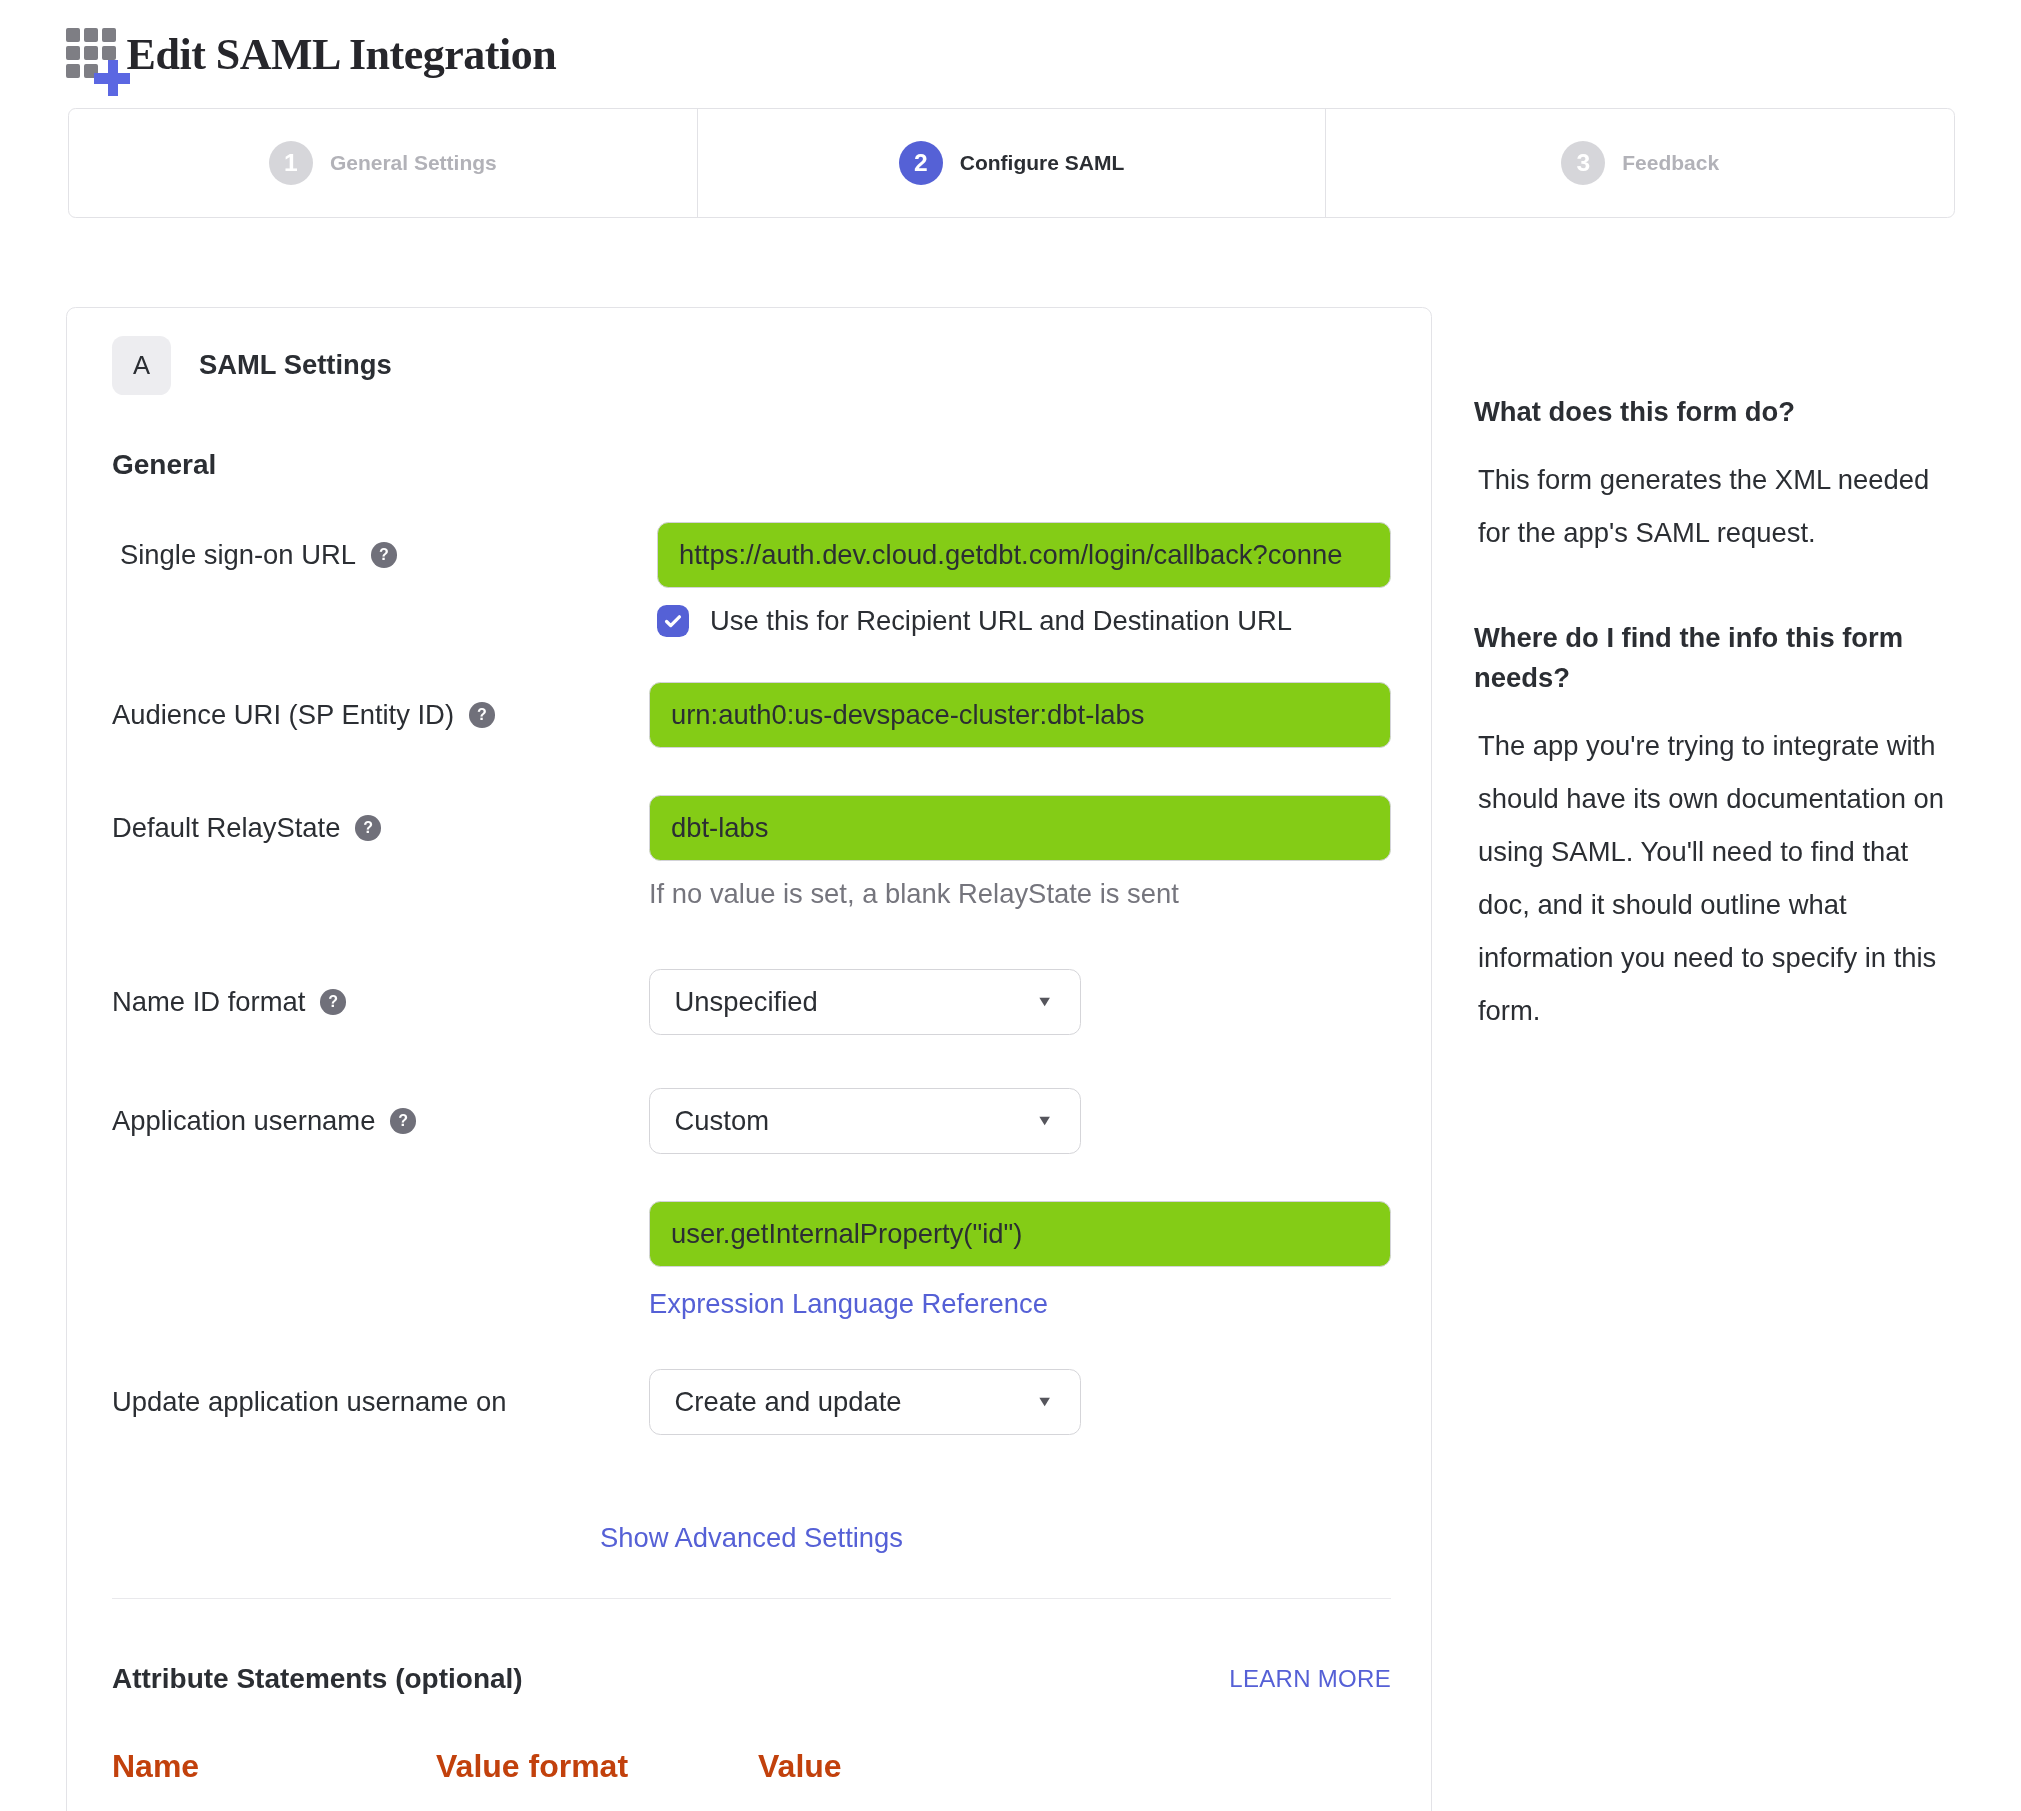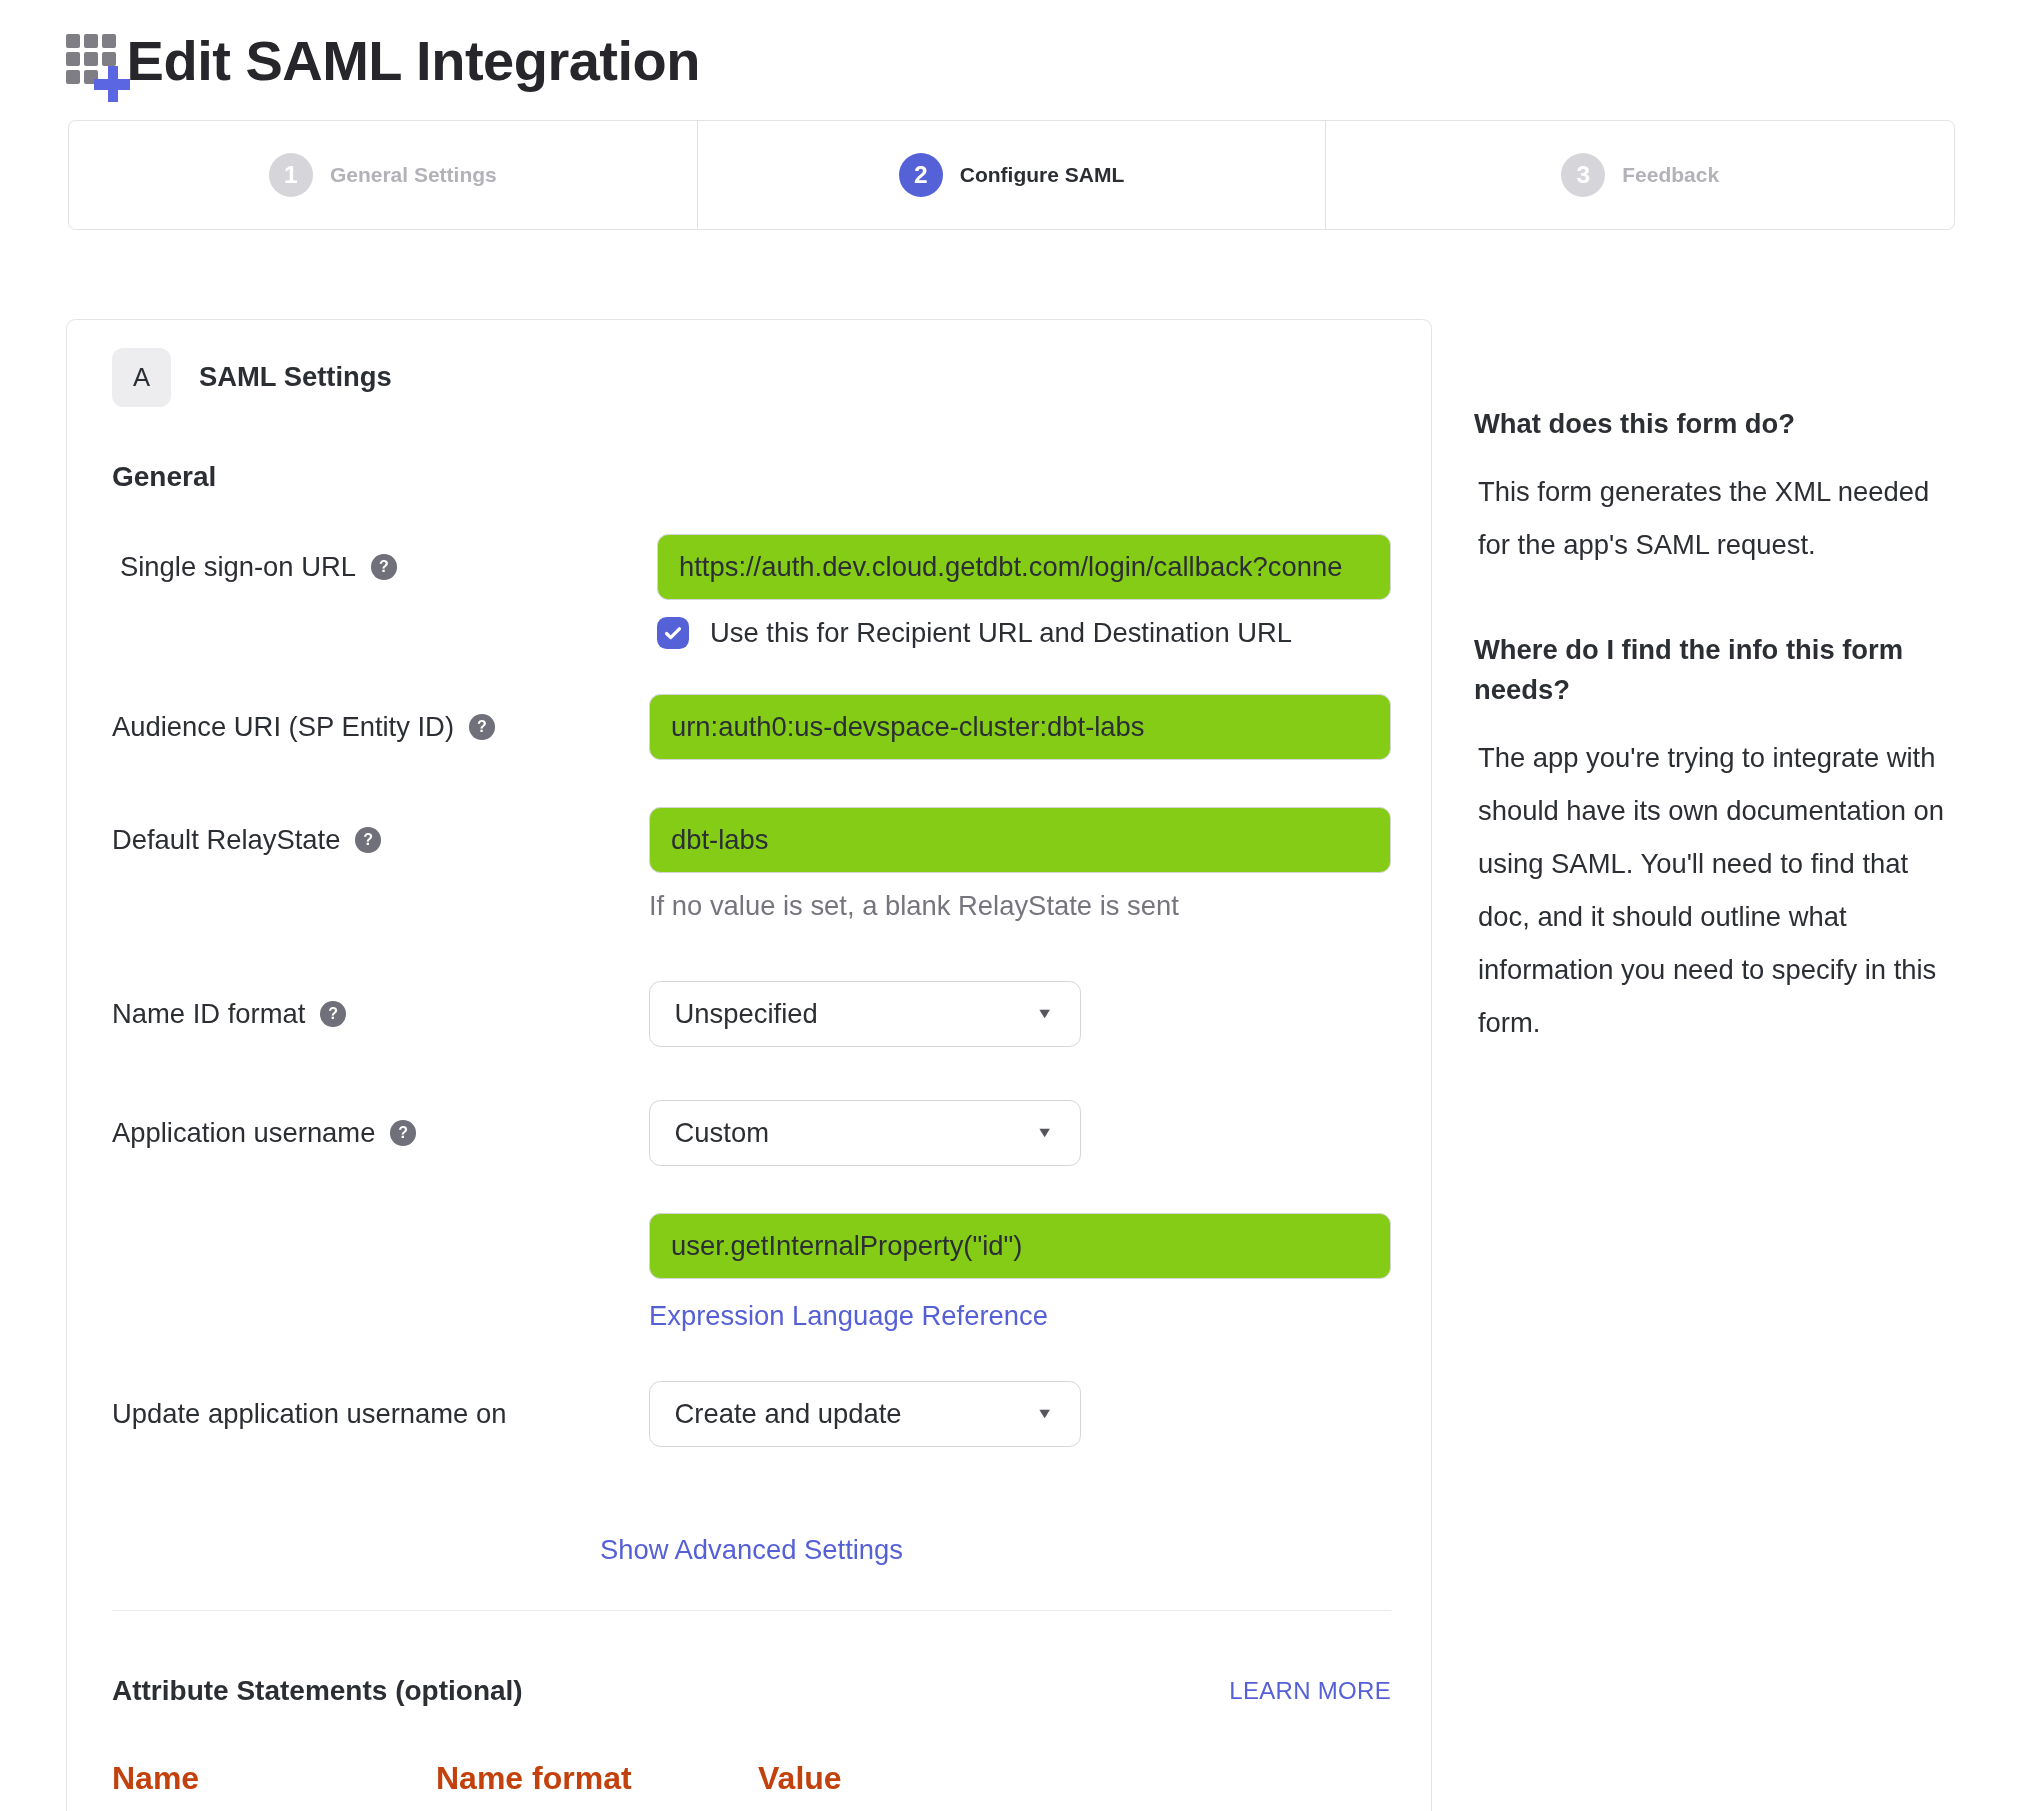--- a/index.html
+++ b/index.html
@@ -14,21 +14,21 @@
 
   
   .app-header { display: flex; align-items: center; padding: 28px 0 0 66px; }
   .grid-icon { position: relative; width: 53px; height: 53px; margin-right: 7.6px; flex: none; }
   .grid-icon .cells { display: grid; grid-template-columns: repeat(3, 14px); grid-auto-rows: 14px; gap: 3.8px; }
   .grid-icon .cell { background: #7e7e84; border-radius: 1.9px; }
   .grid-icon .cell.empty { background: transparent; }
   .plus-glyph { position: absolute; right: -11.4px; bottom: -15px; width: 36px; height: 36px; }
   .plus-glyph::before { content: ""; position: absolute; left: 13.2px; top: 0; width: 10.4px; height: 36px; background: #5b67e2; }
   .plus-glyph::after  { content: ""; position: absolute; left: 0; top: 13.2px; width: 36px; height: 10.4px; background: #5b67e2; }
-  h1.page-title { margin: 0; font-size: 56px; font-weight: 700; color: #26262b; letter-spacing: -0.5px; }
+  h1.page-title { margin: 0; font-size: 44px; font-weight: 700; color: #26262b; letter-spacing: -0.5px; font-family: Liberation Serif, serif; }
 
   
   .stepper { margin: 26.5px 66px 0 68px; height: 110px; border: 1.9px solid #e2e2e6; border-radius: 7.6px; display: flex; background: #fff; }
   .step { flex: 1; display: flex; align-items: center; justify-content: center; gap: 17px; cursor: default; }
   .step + .step { border-left: 1.9px solid #e2e2e6; }
   .step-circle { width: 44px; height: 44px; border-radius: 50%; background: #d6d6da; color: #fff;
     font-size: 24.6px; font-weight: 700; display: flex; align-items: center; justify-content: center; flex: none; }
   .step.active .step-circle { background: #5561d6; }
   .step-label { font-size: 21px; font-weight: 700; color: #b2b2b8; }
   .step.active .step-label { color: #2b2e33; }
@@ -237,21 +237,21 @@
 
       <div class="divider"></div>
 
       <div class="attr-head">
         <div class="attr-title">Attribute Statements (optional)</div>
         <a class="learn-more">LEARN MORE</a>
       </div>
 
       <div class="attr-cols">
         <div class="c1">Name</div>
-        <div class="c2">Name format</div>
+        <div class="c2">Value format</div>
         <div class="c3">Value</div>
       </div>
 
     </div>
 
     <div class="help-col">
       <p class="help-q">What does this form do?</p>
       <p class="help-a">This form generates the XML needed for the app's SAML request.</p>
       <p class="help-q">Where do I find the info this form needs?</p>
       <p class="help-a">The app you're trying to integrate with should have its own documentation on using SAML. You'll need to find that doc, and it should outline what information you need to specify in this form.</p>

